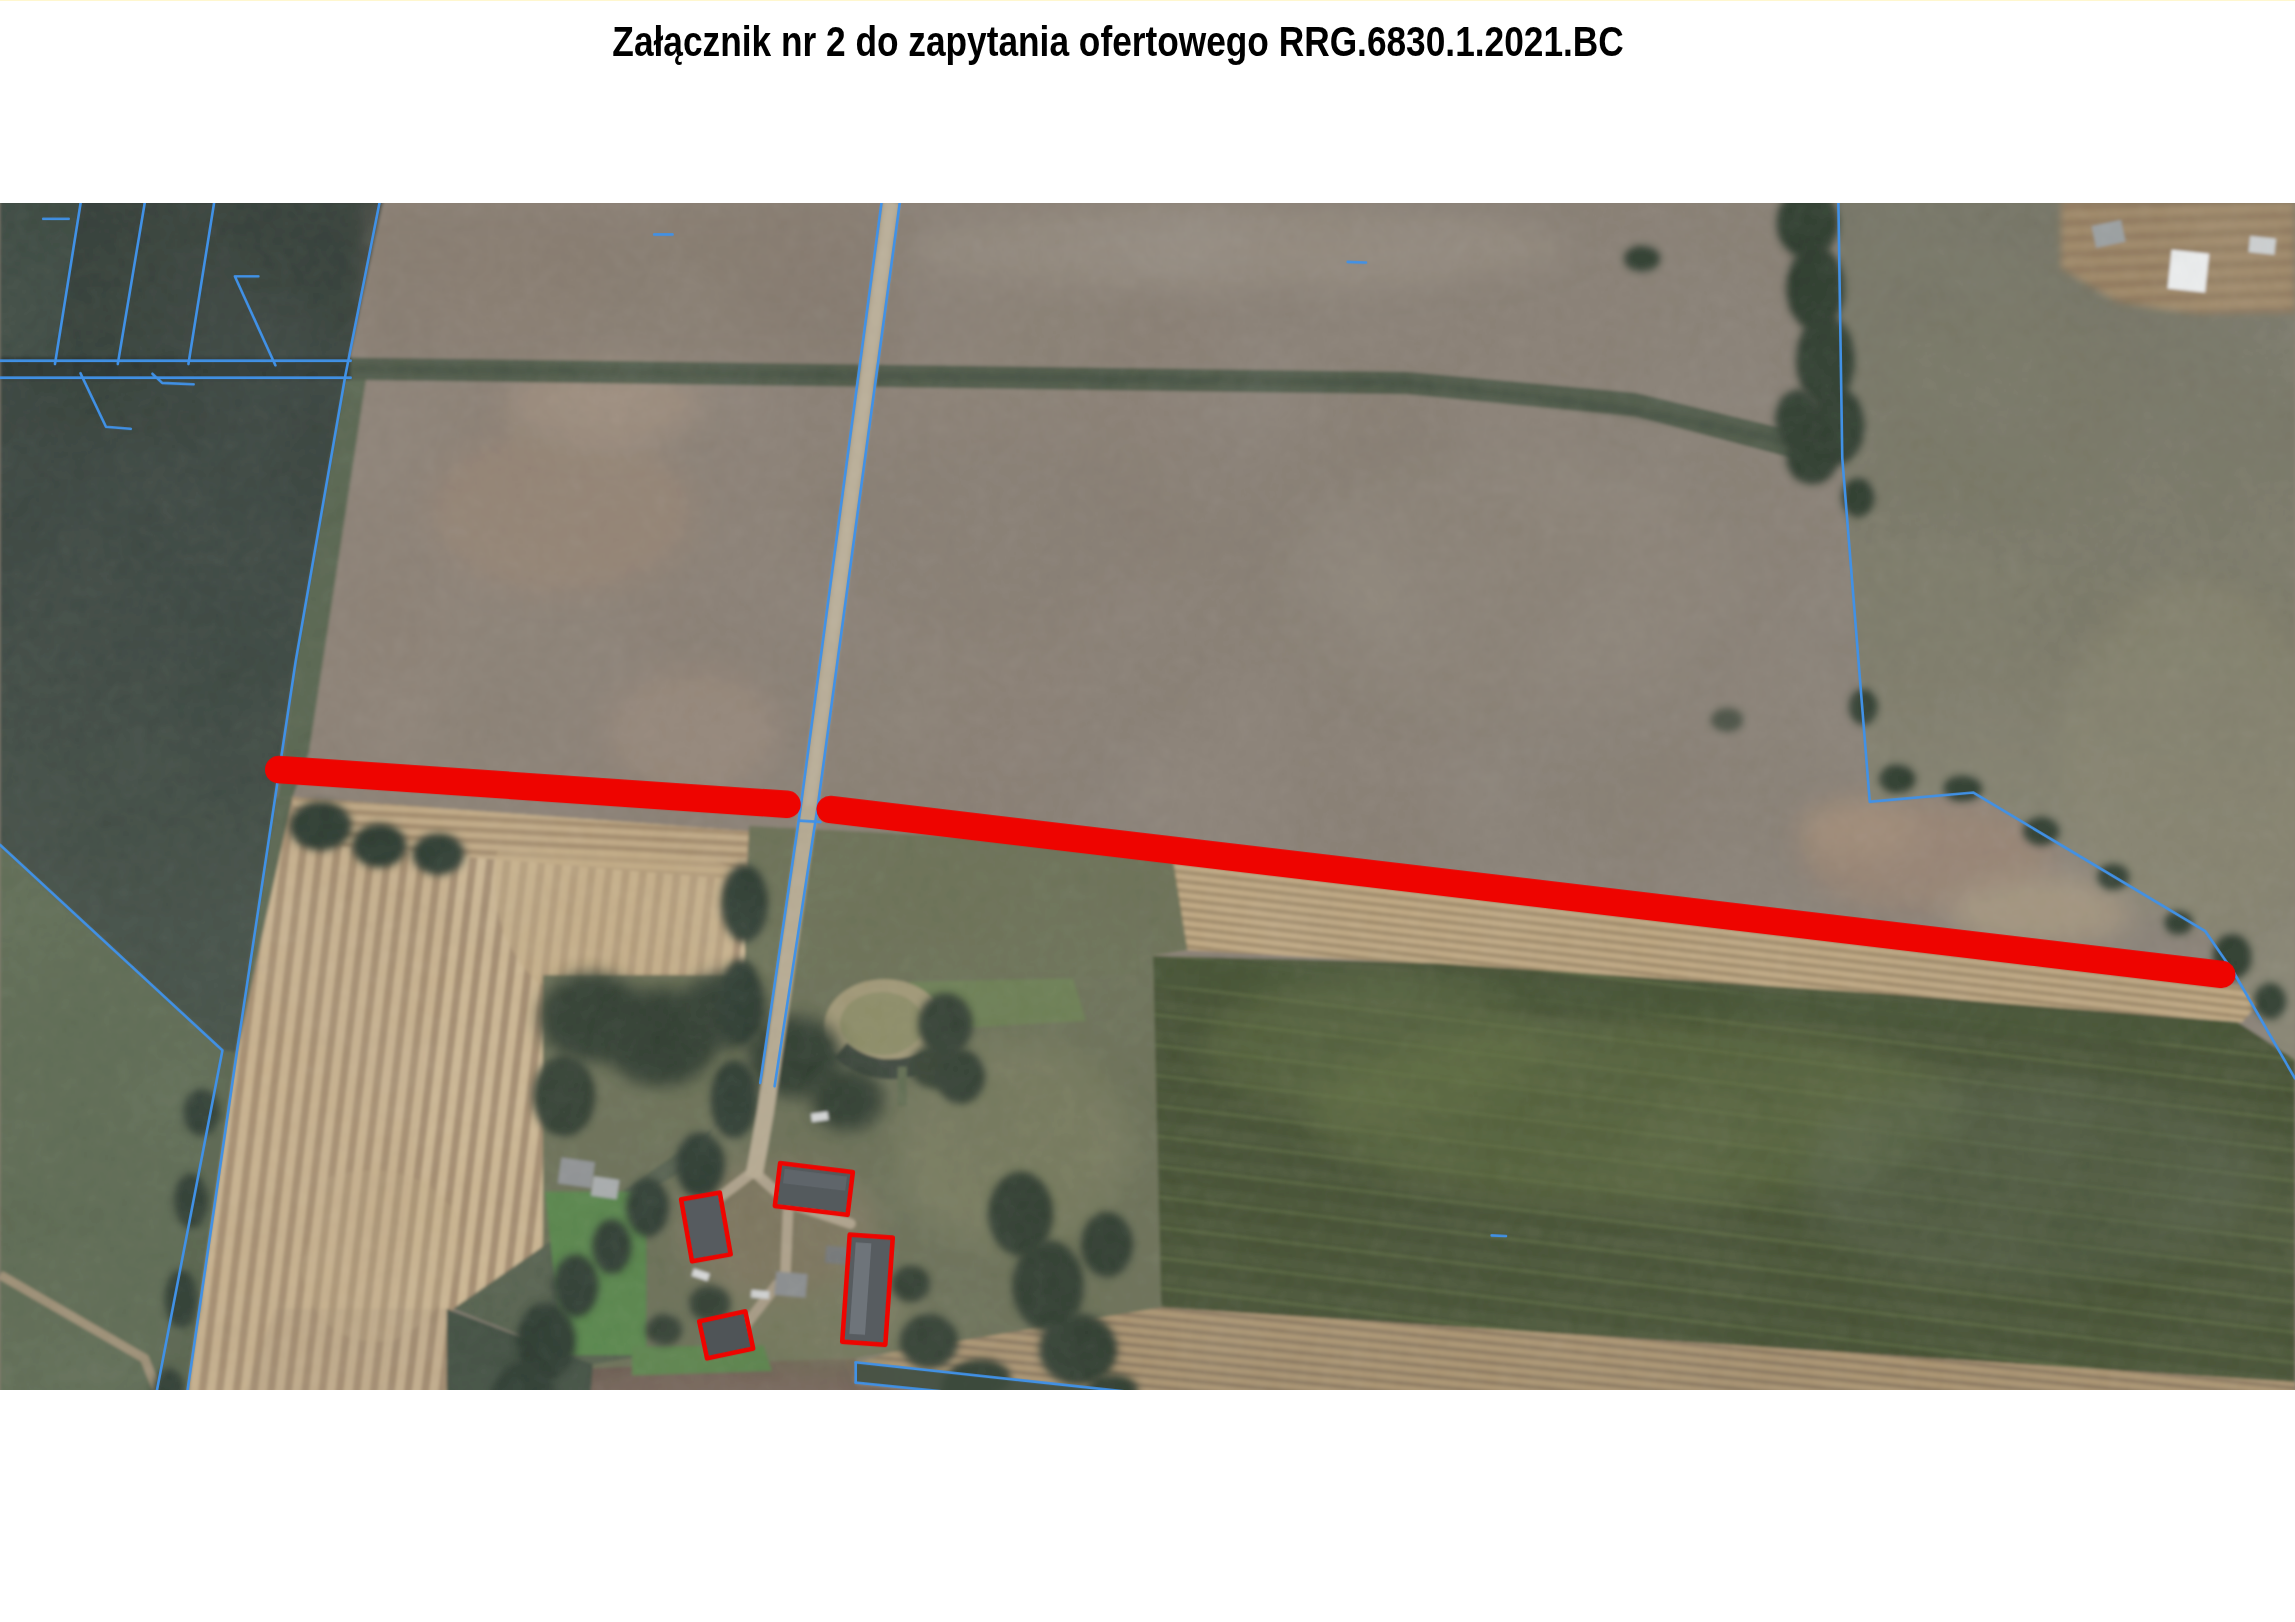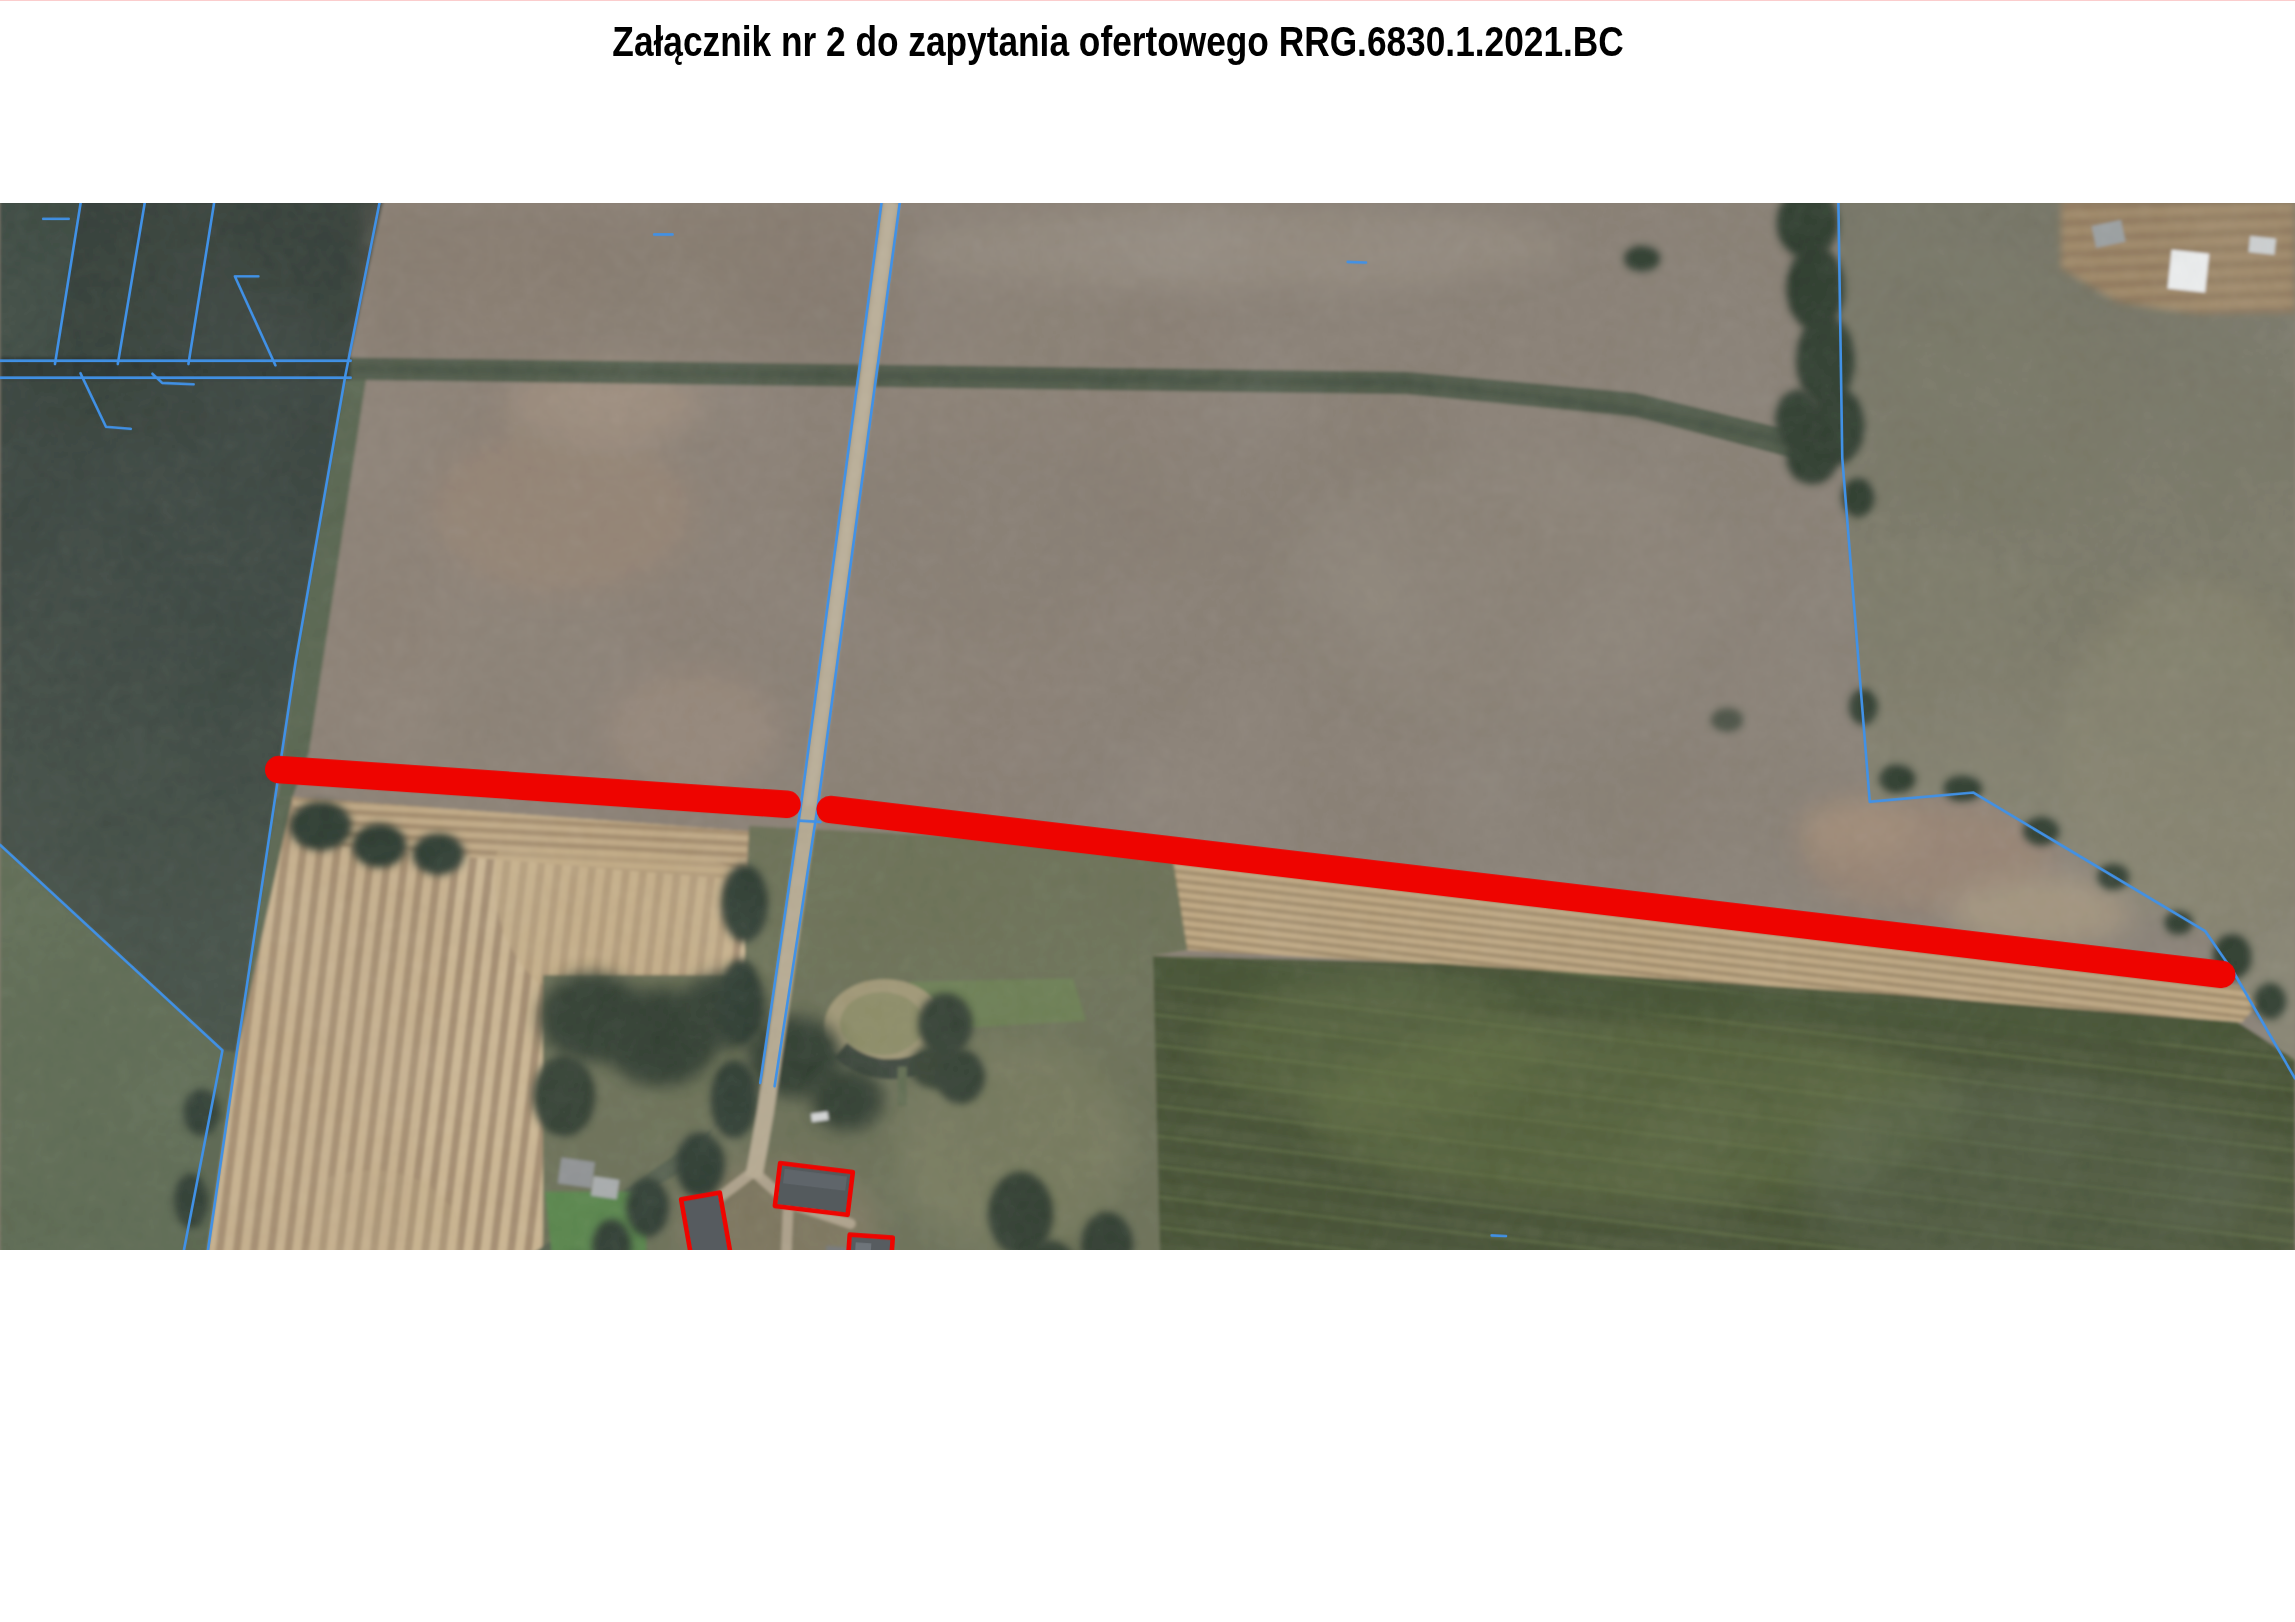--- a/index.html
+++ b/index.html
@@ -1,15 +1,15 @@
 <!DOCTYPE html>
 <html style="font-size:10.5px"><head><meta charset="utf-8">
 <style>
 html,body{margin:0;padding:0;background:#fff;}
-.page{position:relative;width:2295px;height:1250px;background:#ef4444;overflow:hidden;font-family:"Liberation Sans",sans-serif;}
+.page{position:relative;width:2295px;height:1390px;background:#fde047;overflow:hidden;font-family:"Liberation Sans",sans-serif;}
 </style></head><body>
 <div class="page">
 <svg width="2295" height="1623" viewBox="0 0 3508 2480" xmlns="http://www.w3.org/2000/svg">
 <defs>
 <clipPath id="mapclip">
           <rect x="0" y="310" width="3508" height="2032"></rect>
         </clipPath>
 <filter id="b2" x="-20%" y="-20%" width="140%" height="140%">
           <feGaussianBlur stdDeviation="2.5"></feGaussianBlur>
           <feColorMatrix type="saturate" values="0.88"></feColorMatrix>

